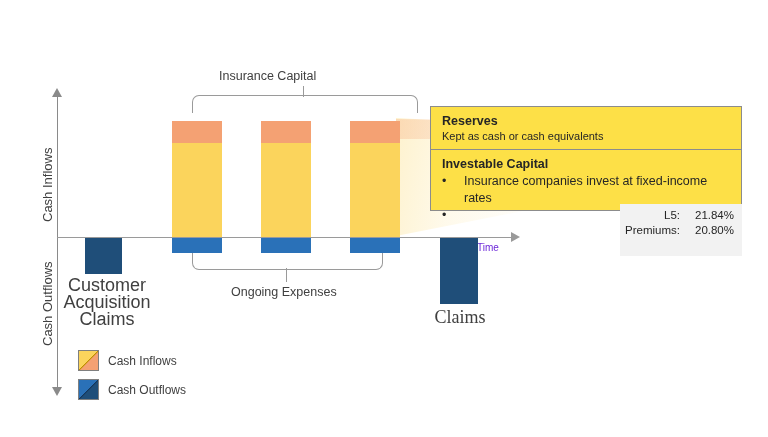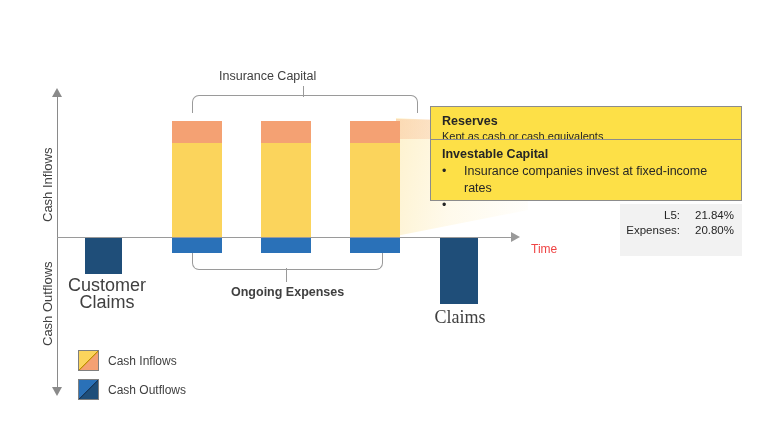--- a/index.html
+++ b/index.html
@@ -71,24 +71,24 @@
   .axis-label-v {
     color: #404040;
     font-size: 13px;
     transform-origin: 0 0;
     transform: rotate(-90deg);
     white-space: nowrap;
   }
   .label-inflows { left: 40px; top: 222px; }
   .label-outflows { left: 40px; top: 346px; }
   .time-label {
-    left: 531px;
+    left: 477px;
     top: 242px;
-    font-size: 12px;
-    color: #ef4444;
+    font-size: 10px;
+    color: #6d28d9;
   }
 
   
   .bar { position: absolute; }
   .bar-reserve   { background: #F4A173; }
   .bar-invest    { background: #FBD45C; }
   .bar-expense   { background: #2A71B8; }
   .bar-outflow   { background: #1F4E79; }
 
   
@@ -132,21 +132,20 @@
     width: 1px;
     height: 14px;
     background: #9a9a9a;
   }
   .expenses-label {
     left: 231px;
     top: 285px;
     font-size: 12.5px;
     color: #404040;
     white-space: nowrap;
-    font-weight: bold;
   }
 
   
   .outflow-text {
     font-size: 18px;
     color: #404040;
     text-align: center;
     line-height: 17px;
   }
   .cac-label { left: 62px; top: 277px; width: 90px; }
@@ -171,21 +170,21 @@
   }
 
   
   .callout {
     border: 1px solid #8c8c8c;
     background: #fde047;
     box-sizing: border-box;
     padding: 7px 26px 8px 11px;
   }
   .callout-reserves { left: 430px; top: 106px; width: 312px; height: 44px; }
-  .callout-invest   { left: 430px; top: 139px; width: 312px; height: 62px; }
+  .callout-invest   { left: 430px; top: 149px; width: 312px; height: 62px; }
   .callout-head {
     font-size: 12.5px;
     font-weight: bold;
     color: #262626;
     margin-bottom: 2px;
   }
   .callout-sub {
     font-size: 11px;
     color: #262626;
   }
@@ -277,20 +276,21 @@
 
   <div class="abs bar bar-outflow" style="left:85px; top:238px; width:37px; height:36px;"></div>
   <div class="abs bar bar-outflow" style="left:440px; top:238px; width:38px; height:66px;"></div>
 
   <div class="abs brace-bot"></div>
   <div class="abs brace-bot-stem"></div>
   <div class="abs expenses-label">Ongoing Expenses</div>
 
   <div class="abs outflow-text cac-label">
     <div>Customer</div>
+    <div>Acquisition</div>
     <div>Claims</div>
   </div>
   <div class="abs outflow-text claims-label">Claims</div>
 
   <div class="abs callout callout-reserves">
     <div class="callout-head">Reserves</div>
     <div class="callout-sub">Kept as cash or cash equivalents</div>
   </div>
 
   <div class="abs callout callout-invest">
@@ -303,21 +303,21 @@
       <span class="bullet-dot">•</span>
     </div>
   </div>
 
   <div class="abs rates-box">
     <div class="rate-row">
       <span class="rate-key">L5:</span>
       <span class="rate-val">21.84%</span>
     </div>
     <div class="rate-row">
-      <span class="rate-key">Expenses:</span>
+      <span class="rate-key">Premiums:</span>
       <span class="rate-val">20.80%</span>
     </div>
   </div>
 
   <div class="abs legend-item legend-1">
     <span class="swatch swatch-in"></span>
     <span class="legend-text">Cash Inflows</span>
   </div>
   <div class="abs legend-item legend-2">
     <span class="swatch swatch-out"></span>

